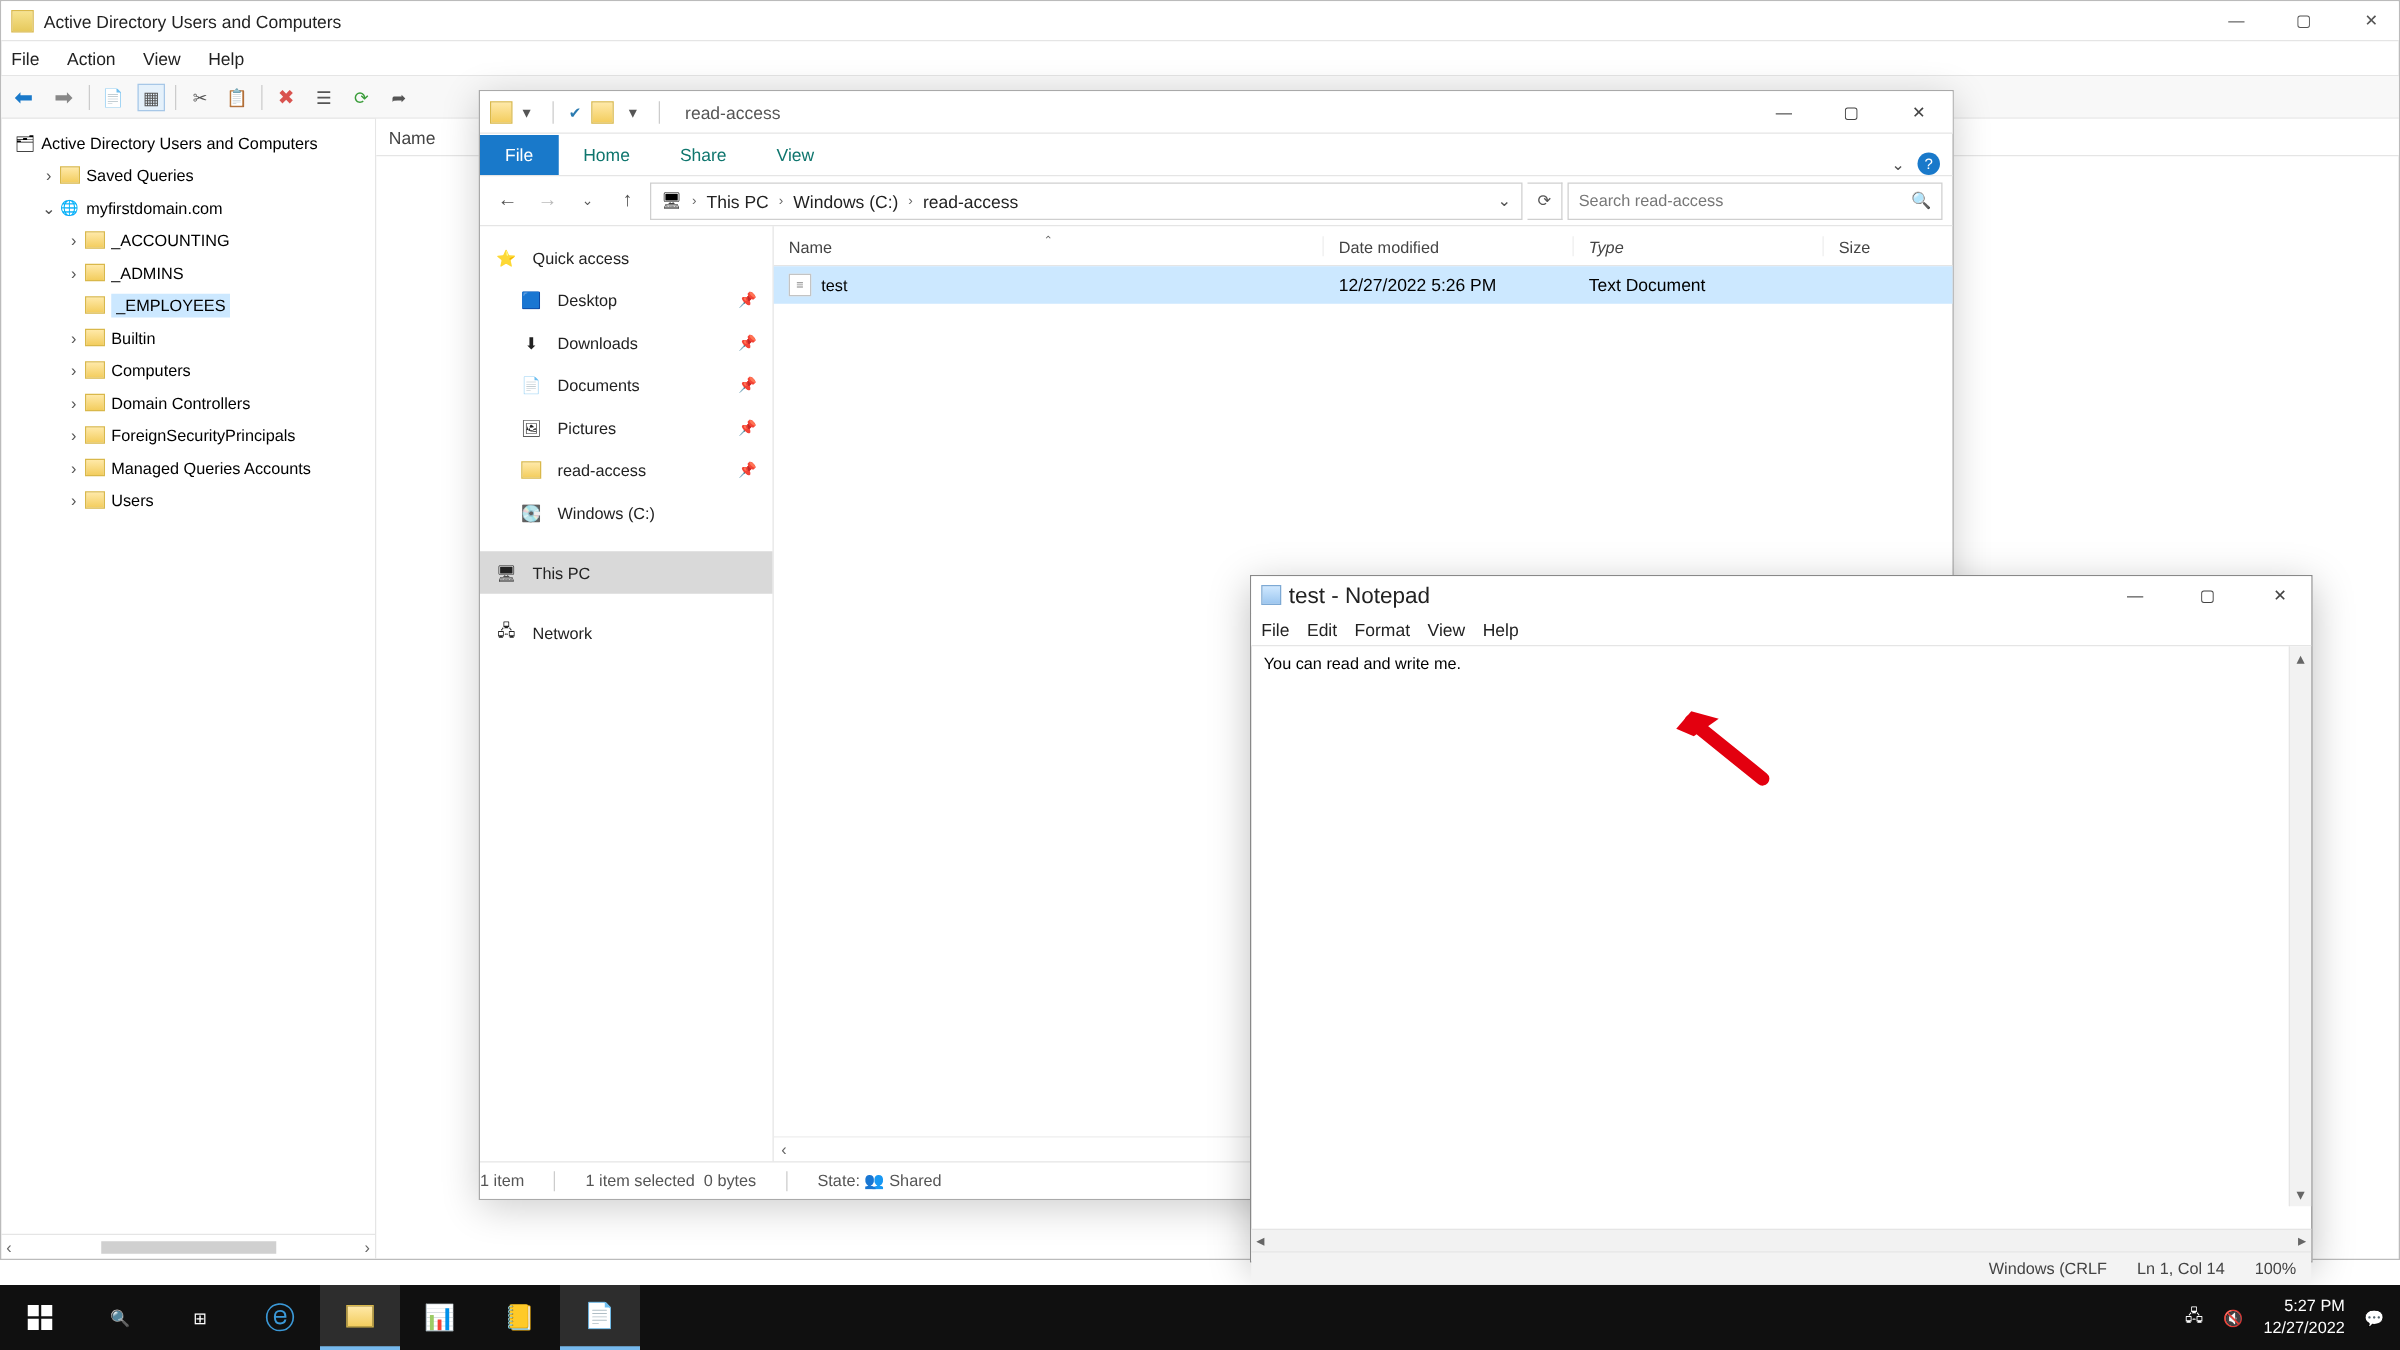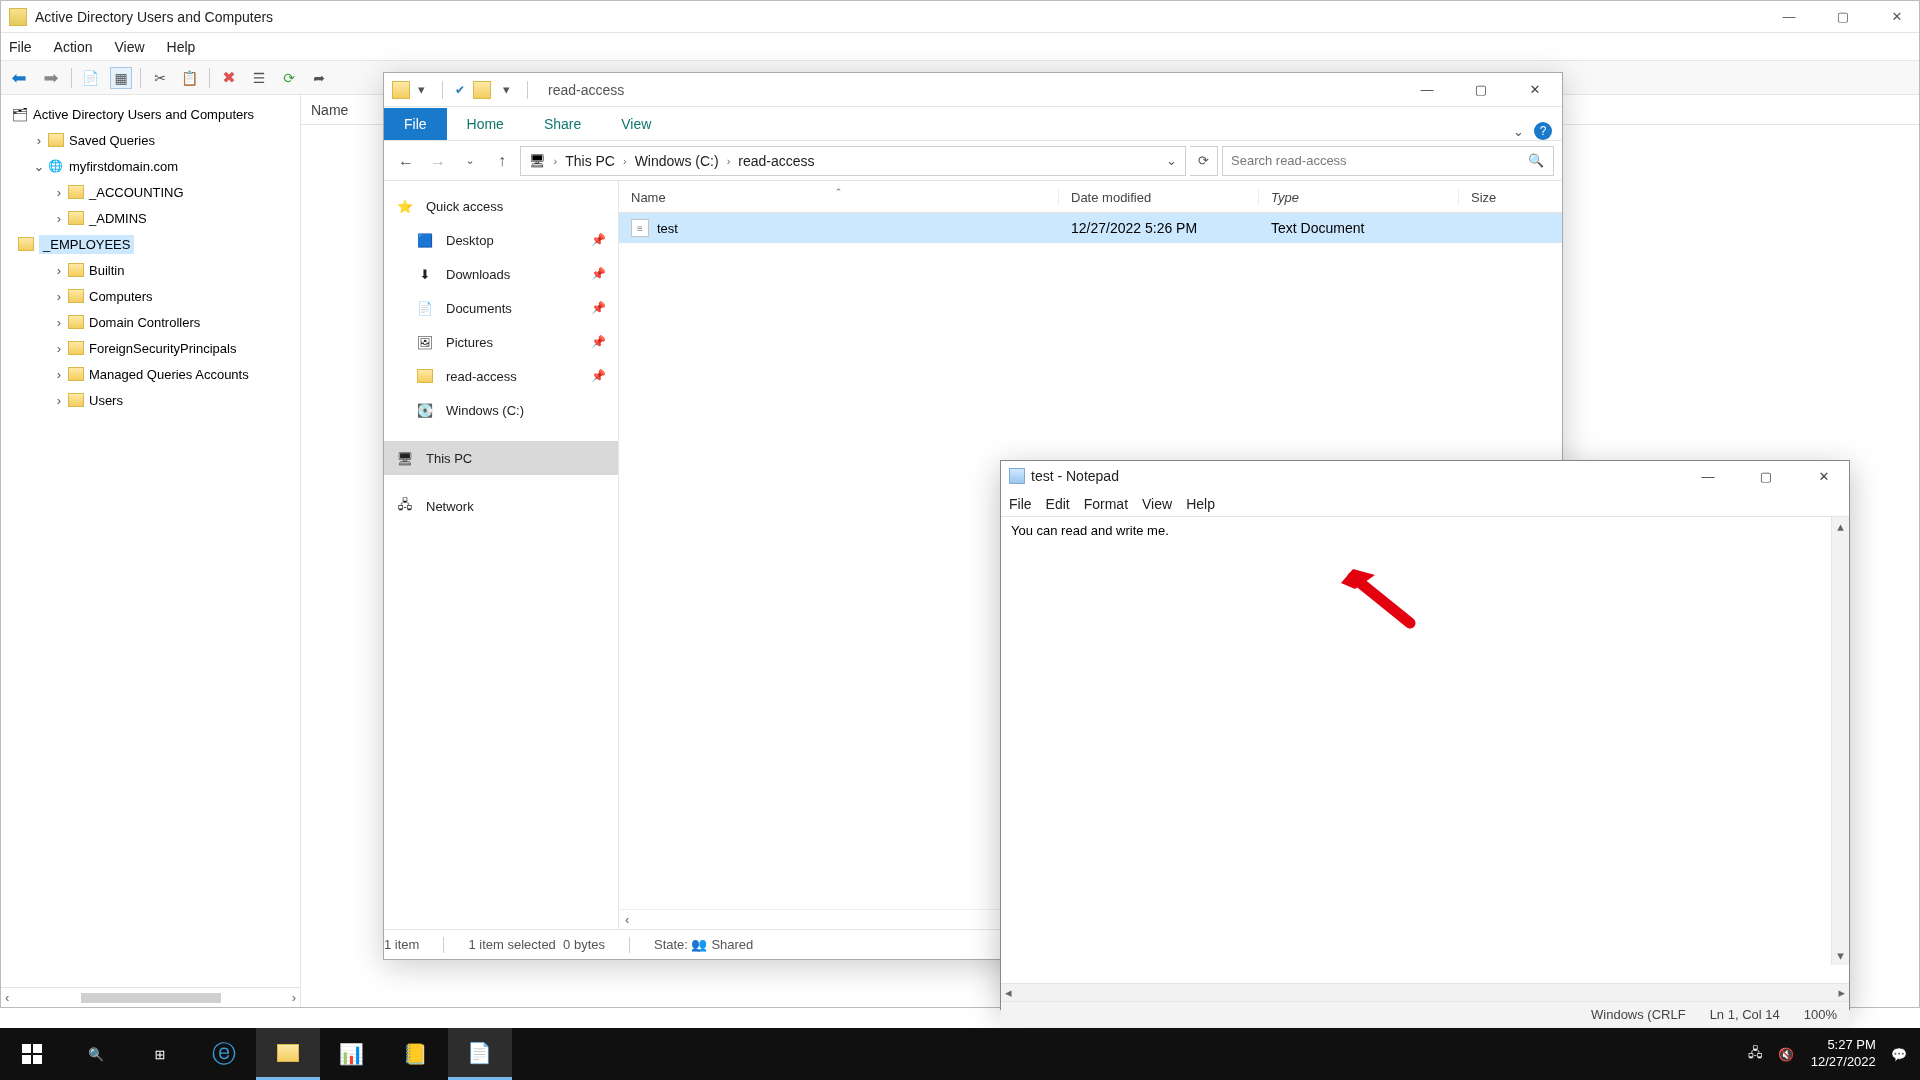--- a/index.html
+++ b/index.html
@@ -54,21 +54,21 @@
 .ex-ribbon-right { margin-left:auto; display:flex; align-items:center; gap:10px; padding-right:10px; }
 .ex-help { width:18px;height:18px;border-radius:50%;background:#1979ca;color:#fff;display:flex;align-items:center;justify-content:center;font-size:12px; }
 
 .ex-navrow { height: 40px; display:flex; align-items:center; gap:4px; padding:0 8px; border-bottom:1px solid #e5e5e5; }
 .ex-navbtn { width:28px;height:28px;display:flex;align-items:center;justify-content:center;color:#555;font-size:16px; cursor:pointer;}
 .ex-navbtn.disabled { color:#bbb; }
 .ex-breadcrumb { flex:1; height:30px; border:1px solid #cfcfcf; display:flex; align-items:center; padding:0 8px; gap:4px; background:#fff; }
 .ex-crumb { font-size:14px; color:#222; }
 .ex-chev { color:#666; font-size:11px; margin:0 4px; }
 .ex-refresh { width:28px;height:30px;border-top:1px solid #cfcfcf;border-right:1px solid #cfcfcf;border-bottom:1px solid #cfcfcf; display:flex;align-items:center;justify-content:center;color:#555; }
-.ex-search { width:332px; height:30px; border:1px solid #cfcfcf; display:flex; align-items:center; padding:0 8px; color:#777; background:#fff; }
+.ex-search { width:300px; height:30px; border:1px solid #cfcfcf; display:flex; align-items:center; padding:0 8px; color:#777; background:#fff; }
 .ex-search span.ph { flex:1; }
 .ex-search .mag { color:#555; }
 
 .ex-body { display:flex; height: calc(100% - 34px - 34px - 40px - 30px); }
 .ex-nav { width:235px; border-right:1px solid #e5e5e5; padding:8px 0; }
 .ex-nav-item { display:flex; align-items:center; height:34px; padding:0 12px; gap:12px; font-size:14px; color:#222; cursor:pointer; }
 .ex-nav-item .pin { margin-left:auto; color:#888; font-size:12px; }
 .ex-nav-item.indent { padding-left:32px; }
 .ex-nav-item.selected { background:#d9d9d9; }
 .nav-ico { width:18px;height:18px;display:inline-flex;align-items:center;justify-content:center; }
@@ -90,21 +90,21 @@
 .ex-cell.size { width:90px; }
 
 .ex-hscroll { height:20px; display:flex; align-items:center; border-top:1px solid #eee; padding:0 6px; color:#666; }
 .ex-status { height:30px; display:flex; align-items:center; gap:24px; padding:0 0; border-top:1px solid #e5e5e5; font-size:14px; color:#555; background:#fff;}
 .ex-status .sep { width:1px;height:16px;background:#ccc; }
 
 
 .notepad-window { position:absolute; left:1000px; top:460px; width:850px; height:550px; background:#fff; border:1px solid #888; box-shadow:0 8px 30px rgba(0,0,0,.25); z-index:10; }
 .np-titlebar { height:30px; display:flex; align-items:center; padding:0 8px; background:#fff; }
 .np-title-ico { width:16px;height:16px;background:linear-gradient(#cfe8ff,#9cc6ef);border:1px solid #7da9d4;margin-right:6px; }
-.np-title { flex:1; font-size:14px; color:#222; }
+.np-title { flex:1; font-size:18px; color:#222; }
 .np-win-controls { display:flex; gap:24px; }
 .np-win-btn { width:34px;height:28px;display:flex;align-items:center;justify-content:center;color:#444; cursor:pointer;}
 .np-menubar { height:26px; display:flex; align-items:center; gap:14px; padding:0 8px; border-bottom:1px solid #e5e5e5; background:#fff; }
 .np-menubar span { font-size:14px; color:#222; }
 .np-content { position:relative; height:calc(100% - 30px - 26px - 26px); font-family:Consolas,monospace; font-size:15px; padding:4px 10px; overflow:hidden; }
 .np-caret-text { white-space:pre; }
 .np-vscroll { position:absolute;right:0;top:56px;bottom:44px;width:18px;background:#f2f2f2;border-left:1px solid #e5e5e5;display:flex;flex-direction:column;align-items:center;justify-content:space-between;padding:2px 0;color:#666; }
 .np-hscroll { height:18px; background:#f2f2f2;border-top:1px solid #e5e5e5;display:flex;align-items:center;justify-content:space-between;padding:0 4px;color:#666; }
 .np-status { height:26px; display:flex; align-items:center; justify-content:flex-end; gap:24px; padding:0 12px; border-top:1px solid #e5e5e5; font-size:14px; color:#444; background:#f3f3f3; }
 
@@ -185,21 +185,21 @@
             </span>
             <span class="lbl">_ACCOUNTING</span>
           </div>
           <div class="tree-row" style="padding-left: 50px;">
             <span class="twisty">›</span>
             <span class="icn">
               <span class="folder-ico-small"></span>
             </span>
             <span class="lbl">_ADMINS</span>
           </div>
-          <div class="tree-row selected" style=" text-align: center;">
+          <div class="tree-row selected" style="padding-left: 50px; text-align: center;">
             <span class="twisty"></span>
             <span class="icn">
               <span class="folder-ico-small"></span>
             </span>
             <span class="lbl-sel">_EMPLOYEES</span>
           </div>
           <div class="tree-row" style="padding-left: 50px;">
             <span class="twisty">›</span>
             <span class="icn">
               <span class="folder-ico-small"></span>

